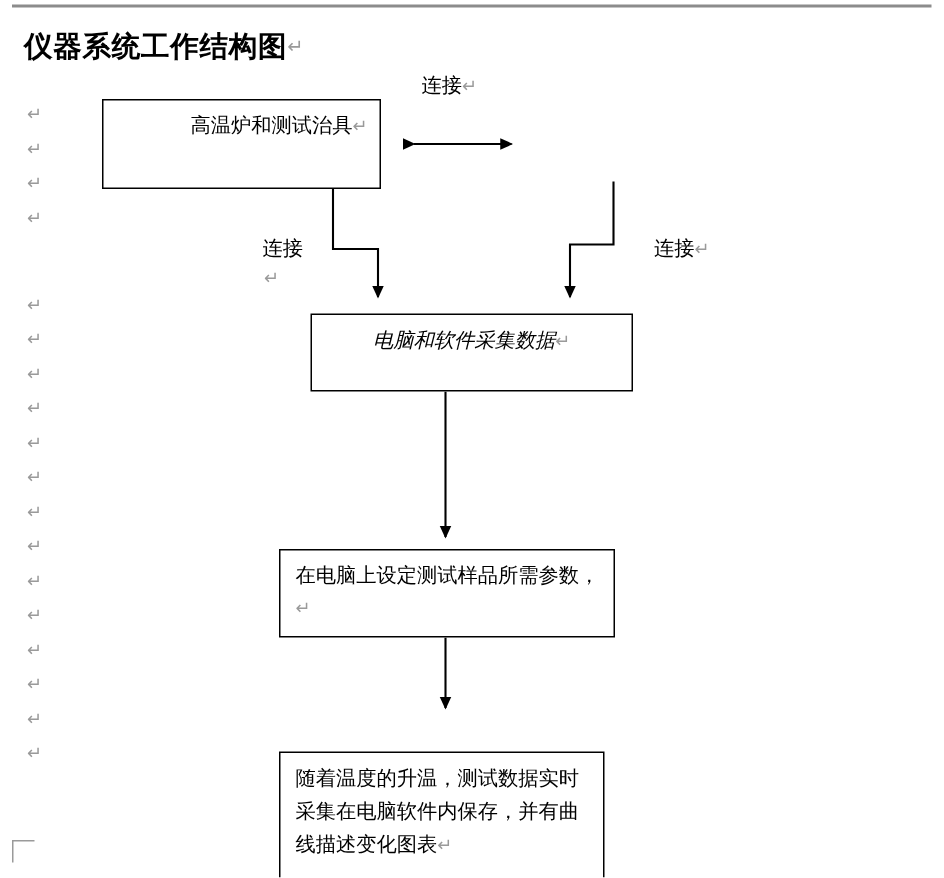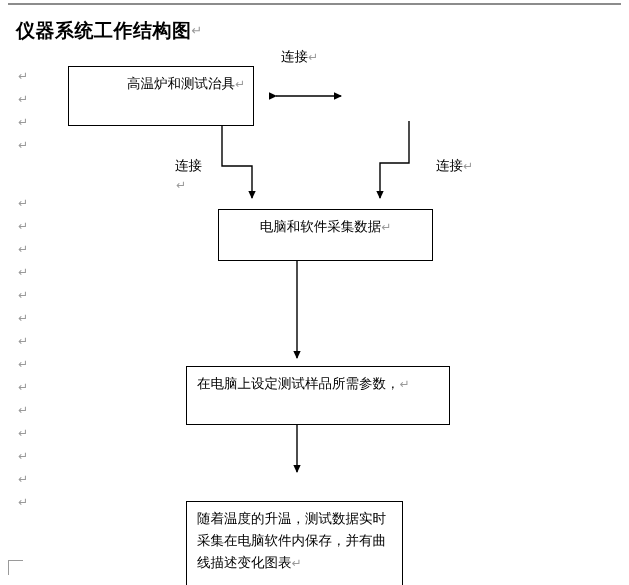--- a/index.html
+++ b/index.html
@@ -164,23 +164,23 @@
     </g>
 
     <g>
       <path d="M297,425 L297,472" fill="none" stroke="#000000" stroke-width="1.4" marker-end="url(#ah)"></path>
     </g>
   </svg>
 
   <div class="box" style="left:68px; top:66px; width:186px; height:60px;text-align:right;"><span class="box-text">高温炉和测试治具</span><span class="pilcrow">↵</span></div>
 
 
-  <div class="box center" style="left:218px; top:209px; width:215px; height:52px;"><span class="box-text">电脑和软件采集数据</span><span class="pilcrow">↵</span></div>
+  <div class="box center" style="left:207px; top:209px; width:215px; height:52px;font-style:italic;"><span class="box-text">电脑和软件采集数据</span><span class="pilcrow">↵</span></div>
 
-  <div class="box" style="left:186px; top:366px; width:264px; height:59px;"><span class="box-text">在电脑上设定测试样品所需参数，</span><span class="pilcrow">↵</span></div>
+  <div class="box" style="left:186px; top:366px; width:224px; height:59px;"><span class="box-text">在电脑上设定测试样品所需参数，</span><span class="pilcrow">↵</span></div>
 
   <div class="box" style="left:186px; top:479px; width:217px; height:94px; line-height:22px;margin-top:22px;"><span class="box-text">随着温度的升温，测试数据实时采集在电脑软件内保存，并有曲线描述变化图表</span><span class="pilcrow">↵</span></div>
 
   <div class="conn-label" style="left:281px; top:48px;"><span>连接</span><span class="pilcrow">↵</span></div>
 
   <div class="conn-label" style="left:175px; top:157px;"><span>连接</span></div>
 
   <div class="conn-label" style="left:436px; top:157px;"><span>连接</span><span class="pilcrow">↵</span></div>
 
   <span class="stray-pilcrow" style="left:176px; top:178px;">↵</span>

